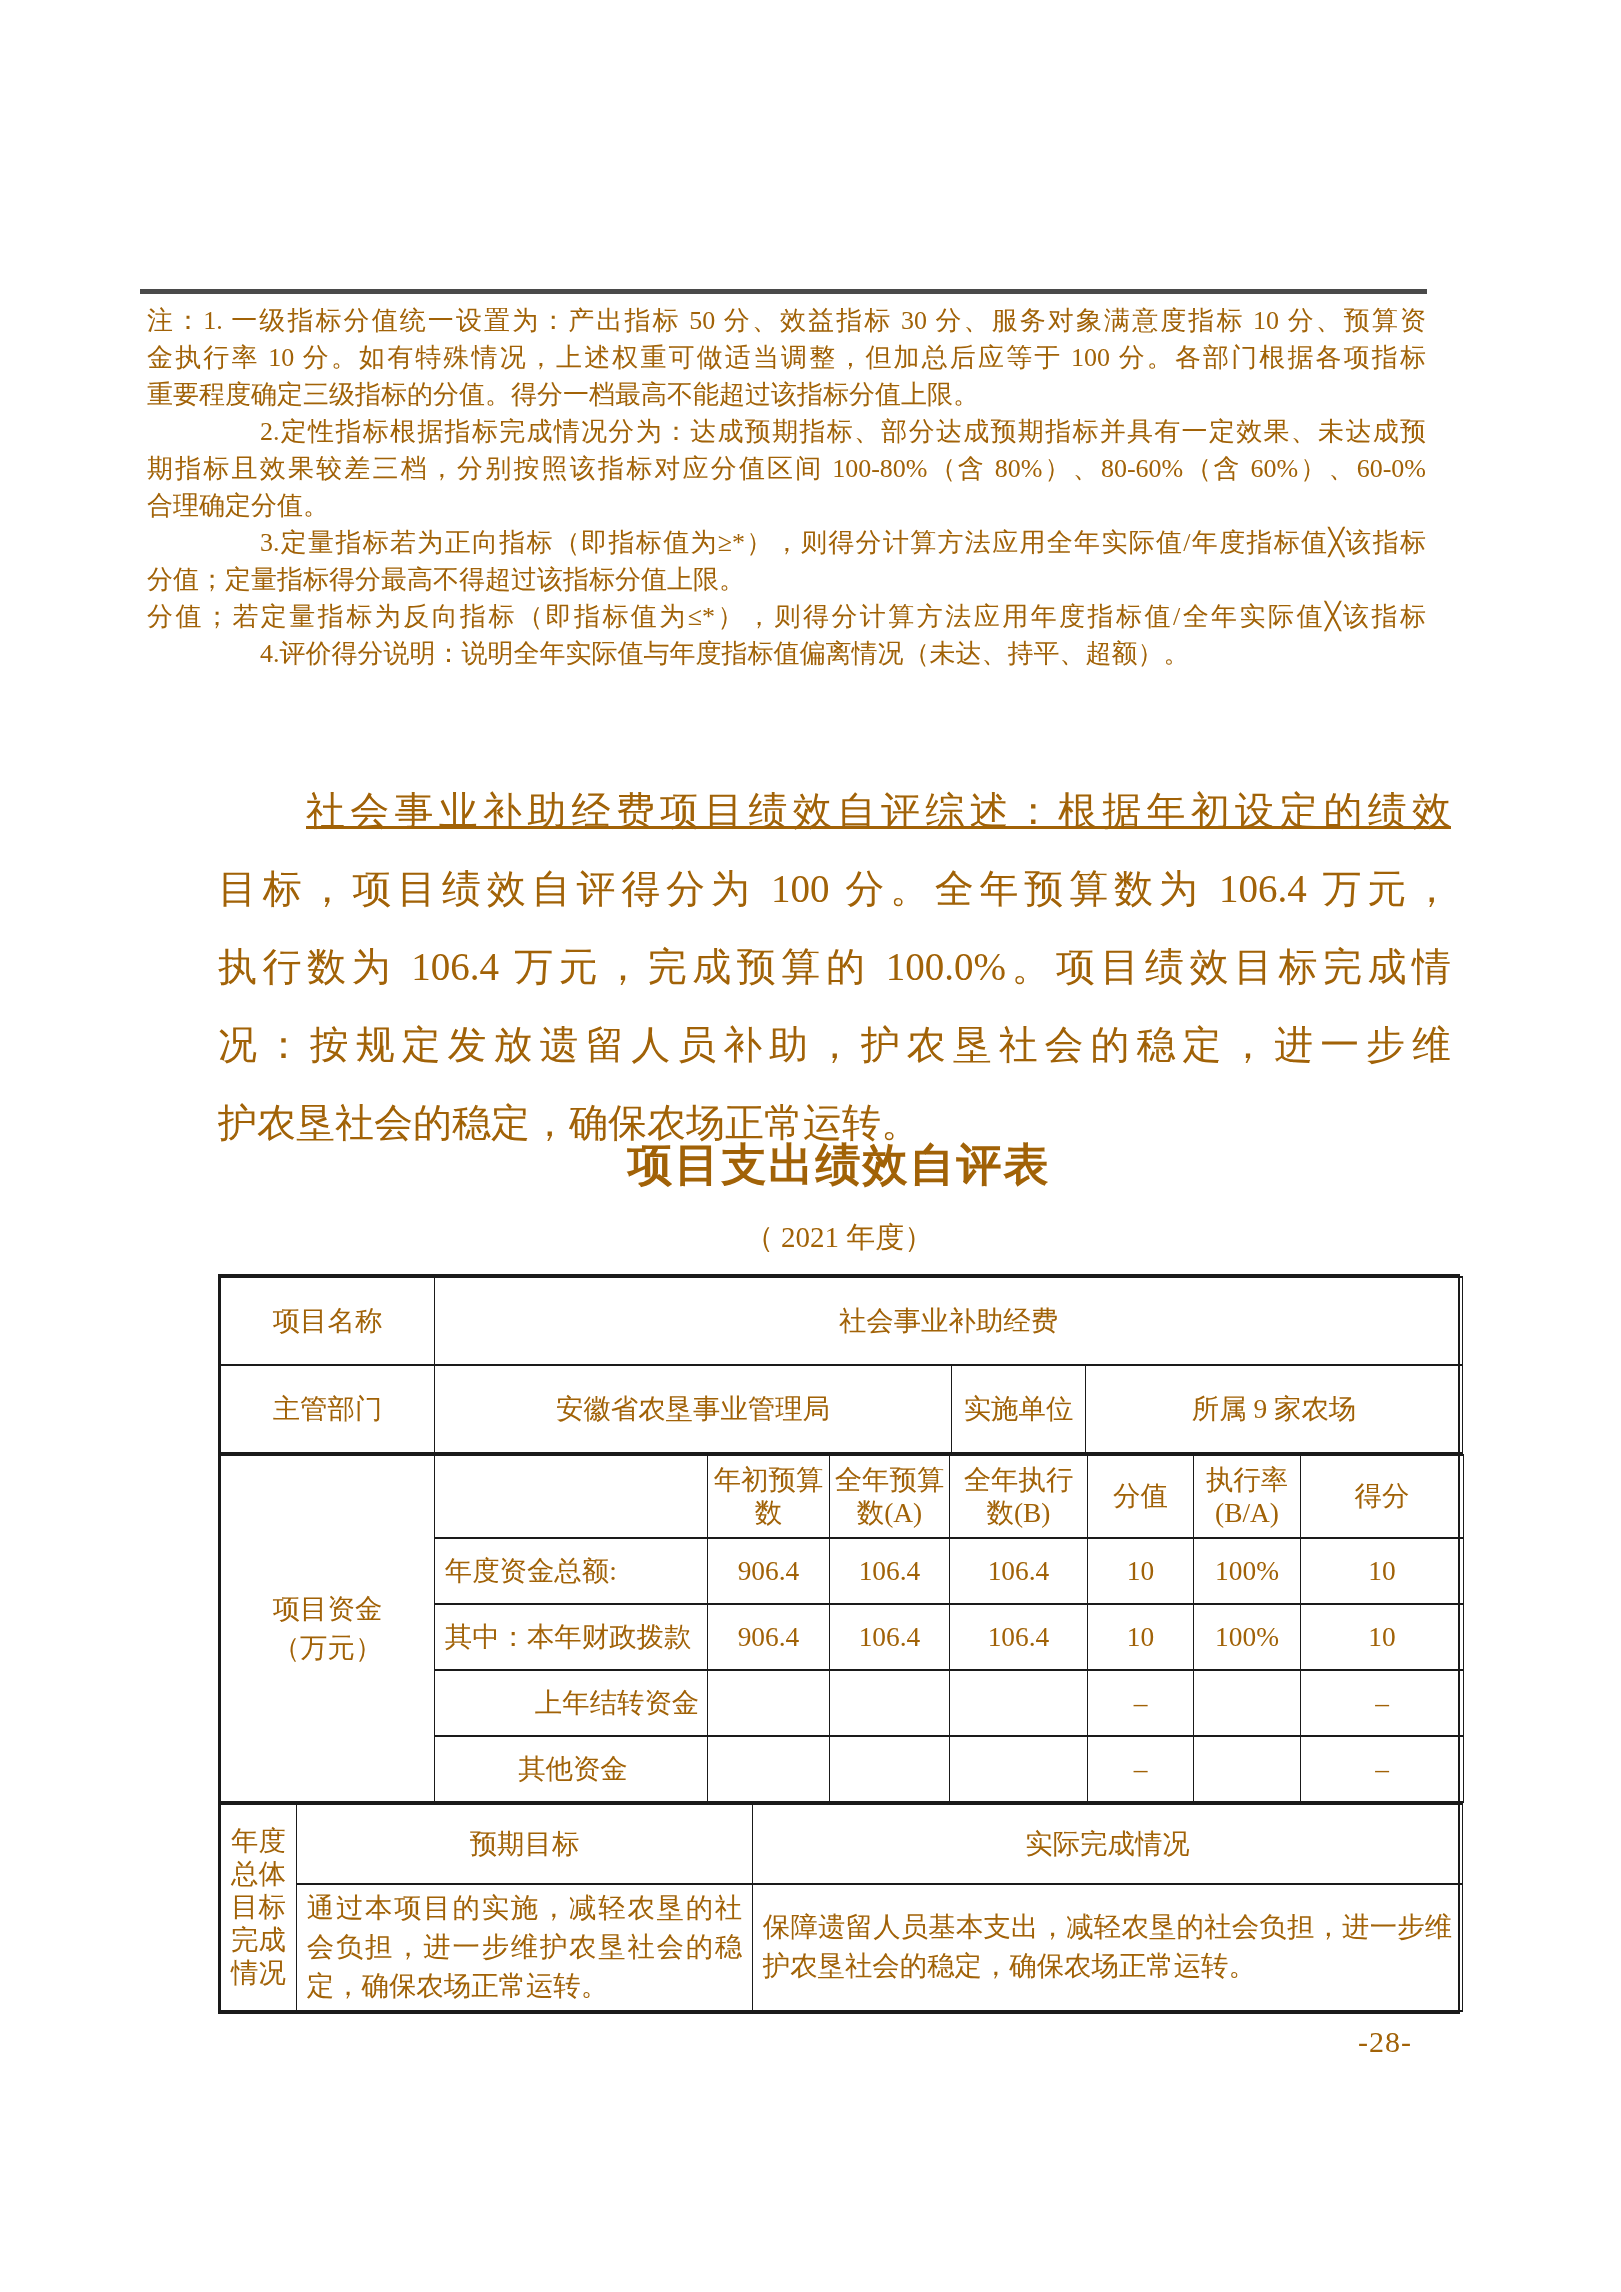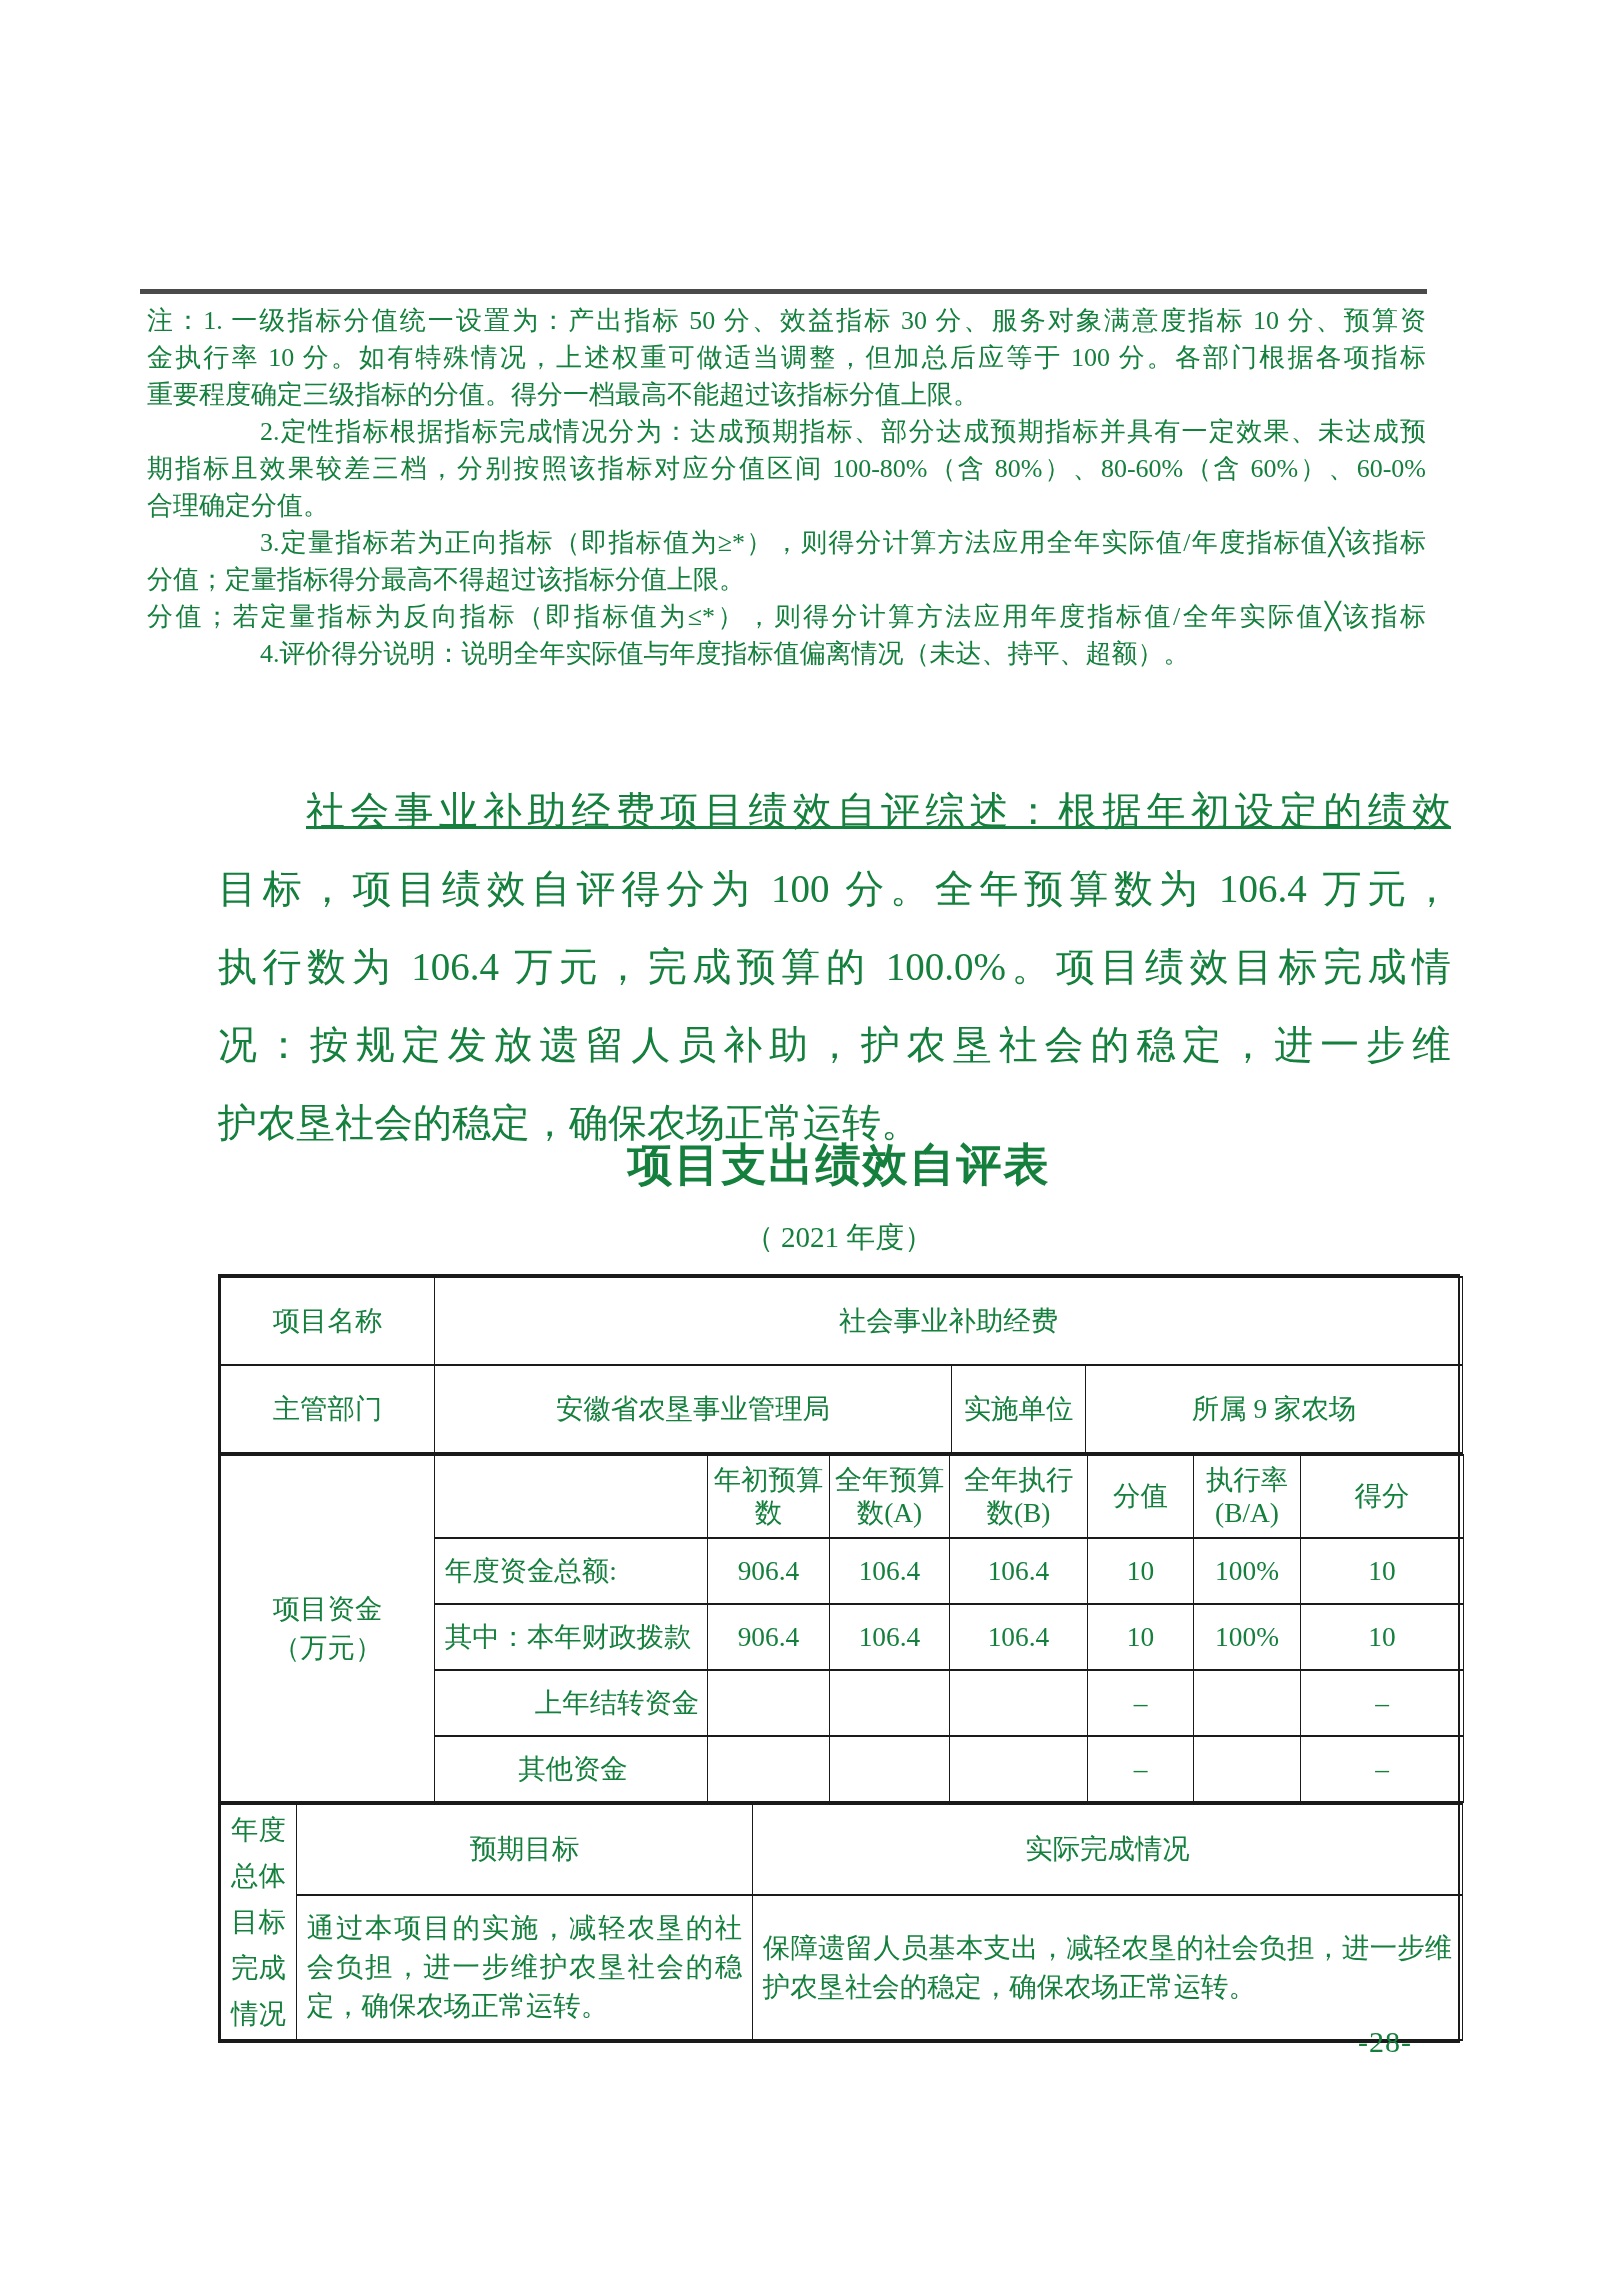--- a/index.html
+++ b/index.html
@@ -2,21 +2,21 @@
 <html lang="zh"><head>
 <meta charset="utf-8">
 <style>
   html, body { margin: 0; padding: 0; background: #ffffff; }
   .page {
     position: relative;
     width: 1621px;
     height: 2293px;
     background: #ffffff;
     font-family: "Liberation Serif", "DejaVu Serif", serif;
-    color: #15803d;
+    color: #a16207;
     overflow: hidden;
   }
   .top-rule {
     position: absolute;
     left: 140px; top: 289px;
     width: 1287px; height: 4.9px;
     background: #4a4a4a;
   }
   
   .notes {
@@ -89,21 +89,21 @@
   .t2 tr.hdr { height: 83px; }
   .t2 tr.fund { height: 66px; }
   .t2 th { line-height: 33px; padding: 2px 2px; }
   .t2 .sub-label { text-align: left; padding-left: 9.8px; }
   .t2 .sub-label.al-right { text-align: right; padding-right: 7.8px; }
   .t2 .sub-label.al-center { text-align: center; }
   .t3 tr.hdr { height: 80px; }
   .t3 tr.content { height: 119px; }
   .t3 .vlabel {
     padding: 2px 5.9px;
-    line-height: 46px;
+    line-height: 33px;
     word-break: break-all;
   }
   .t3 .goal-text {
     text-align: justify;
     line-height: 39px;
     padding: 3.9px 9.8px;
     vertical-align: middle;
   }
   .group-label div { line-height: 39px; }
   

